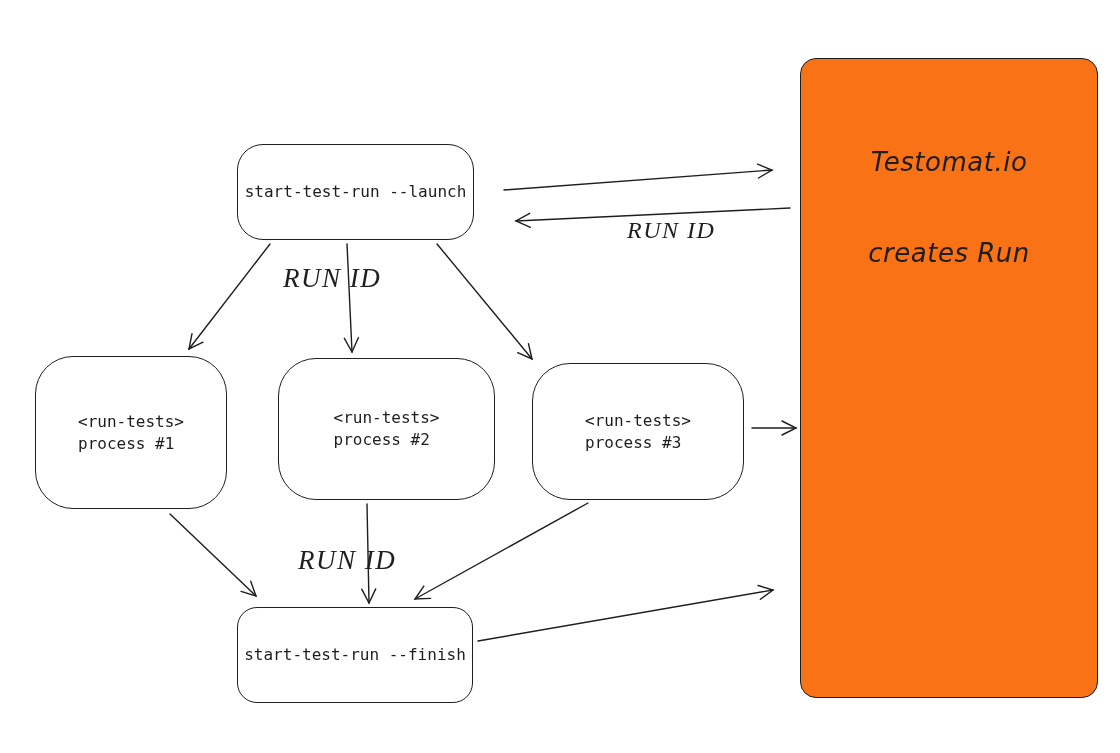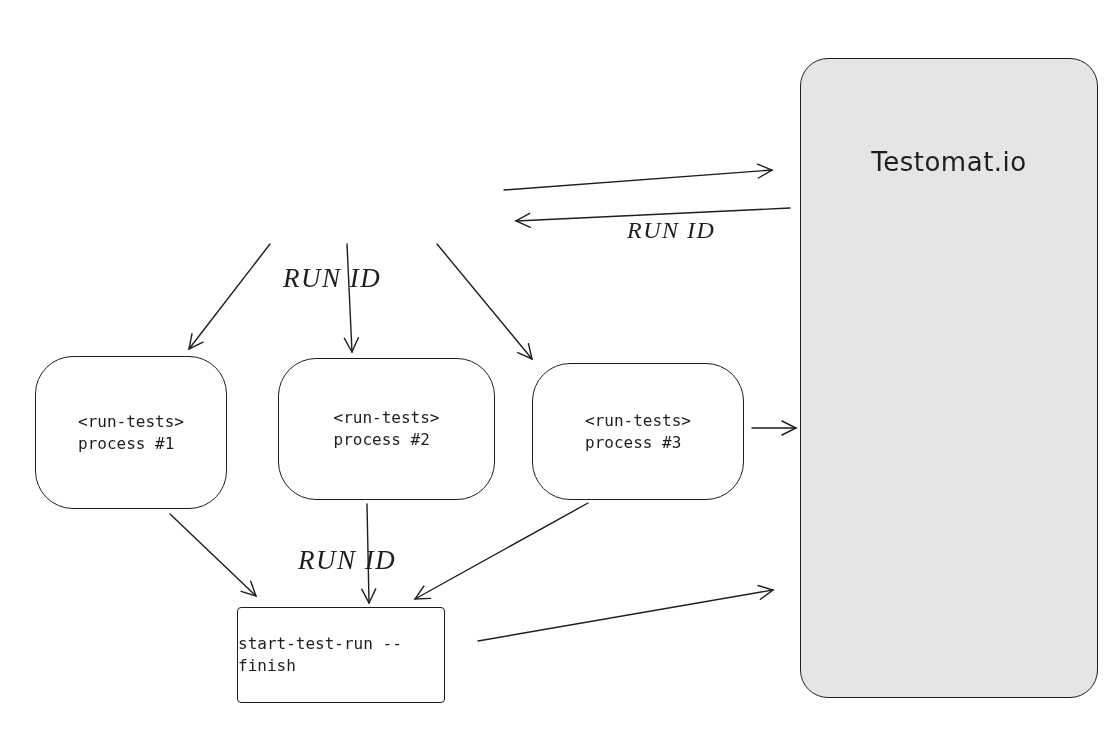--- a/index.html
+++ b/index.html
@@ -43,29 +43,30 @@
     text-align: left;
   }
   .hand {
     font-family: "DejaVu Sans", "Liberation Sans", sans-serif;
     color: #1e1e1e;
   }
   .node-launch  { left: 237px; top: 144px; width: 237px; height: 96px; border-radius: 26px; }
   .node-proc1   { left: 35px;  top: 356px; width: 192px; height: 153px; border-radius: 38px; }
   .node-proc2   { left: 278px; top: 358px; width: 217px; height: 142px; border-radius: 38px; }
   .node-proc3   { left: 532px; top: 363px; width: 212px; height: 137px; border-radius: 38px; }
-  .node-finish  { left: 237px; top: 607px; width: 208px; height: 96px; border-radius: 4px; }
+  .node-finish  { left: 237px; top: 607px; width: 236px; height: 96px; border-radius: 20px; }
   .panel {
     position: absolute;
     left: 800px; top: 58px; width: 298px; height: 640px;
     border: 1.8px solid #1e1e1e;
-    border-radius: 28px;
-    background: #e5e5e5;
+    border-radius: 16px;
+    background: #f97316;
     z-index: 2;
     box-sizing: border-box;
+    font-style: italic;
   }
   .panel-text {
     position: absolute;
     width: 100%;
     text-align: center;
     font-size: 26px;
     letter-spacing: 0.5px;
   }
   .panel-title    { top: 88px; }
   .panel-creates  { top: 179px; }
@@ -105,20 +106,23 @@
 
     <line x1="752" y1="428" x2="796" y2="428" marker-end="url(#ah)"></line>
 
     <line x1="170" y1="514" x2="256" y2="596" marker-end="url(#ah)"></line>
     <line x1="367" y1="504" x2="369" y2="603" marker-end="url(#ah)"></line>
     <line x1="588" y1="503" x2="415" y2="599" marker-end="url(#ah)"></line>
 
     <line x1="478" y1="641" x2="773" y2="590" marker-end="url(#ah)"></line>
   </svg>
 
+  <div class="node node-launch">
+    <span class="mono">start-test-run --launch</span>
+  </div>
 
   <div class="node node-proc1">
     <span class="mono">&lt;run-tests&gt;
 process #1</span>
   </div>
 
   <div class="node node-proc2">
     <span class="mono">&lt;run-tests&gt;
 process #2</span>
   </div>
@@ -127,19 +131,20 @@
     <span class="mono">&lt;run-tests&gt;
 process #3</span>
   </div>
 
   <div class="node node-finish">
     <span class="mono">start-test-run --finish</span>
   </div>
 
   <div class="panel">
     <div class="hand panel-text panel-title">Testomat.io</div>
+    <div class="hand panel-text panel-creates">creates Run</div>
   </div>
 
   <div class="hand edge-label label-runid-top">RUN ID</div>
   <div class="hand edge-label label-runid-return">RUN ID</div>
   <div class="hand edge-label label-runid-bottom">RUN ID</div>
 
 </div>
 
 </body></html>

